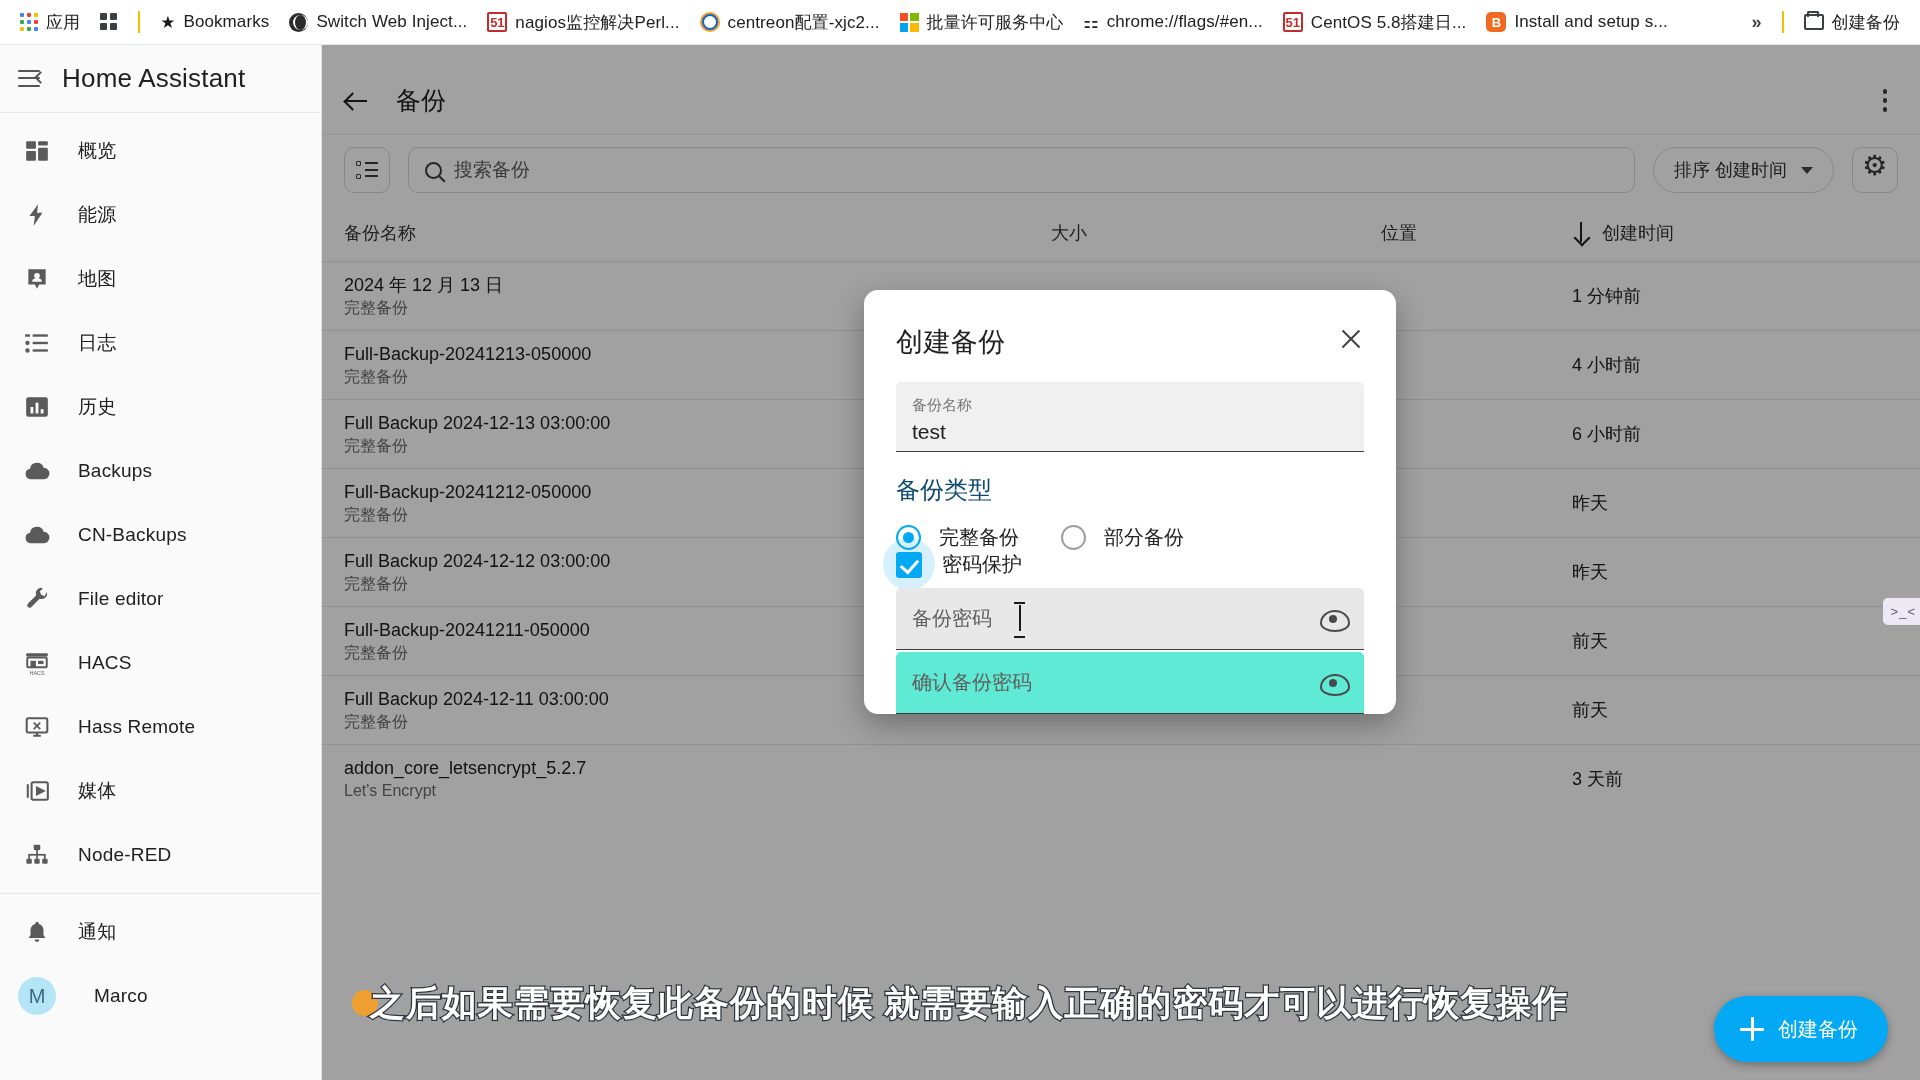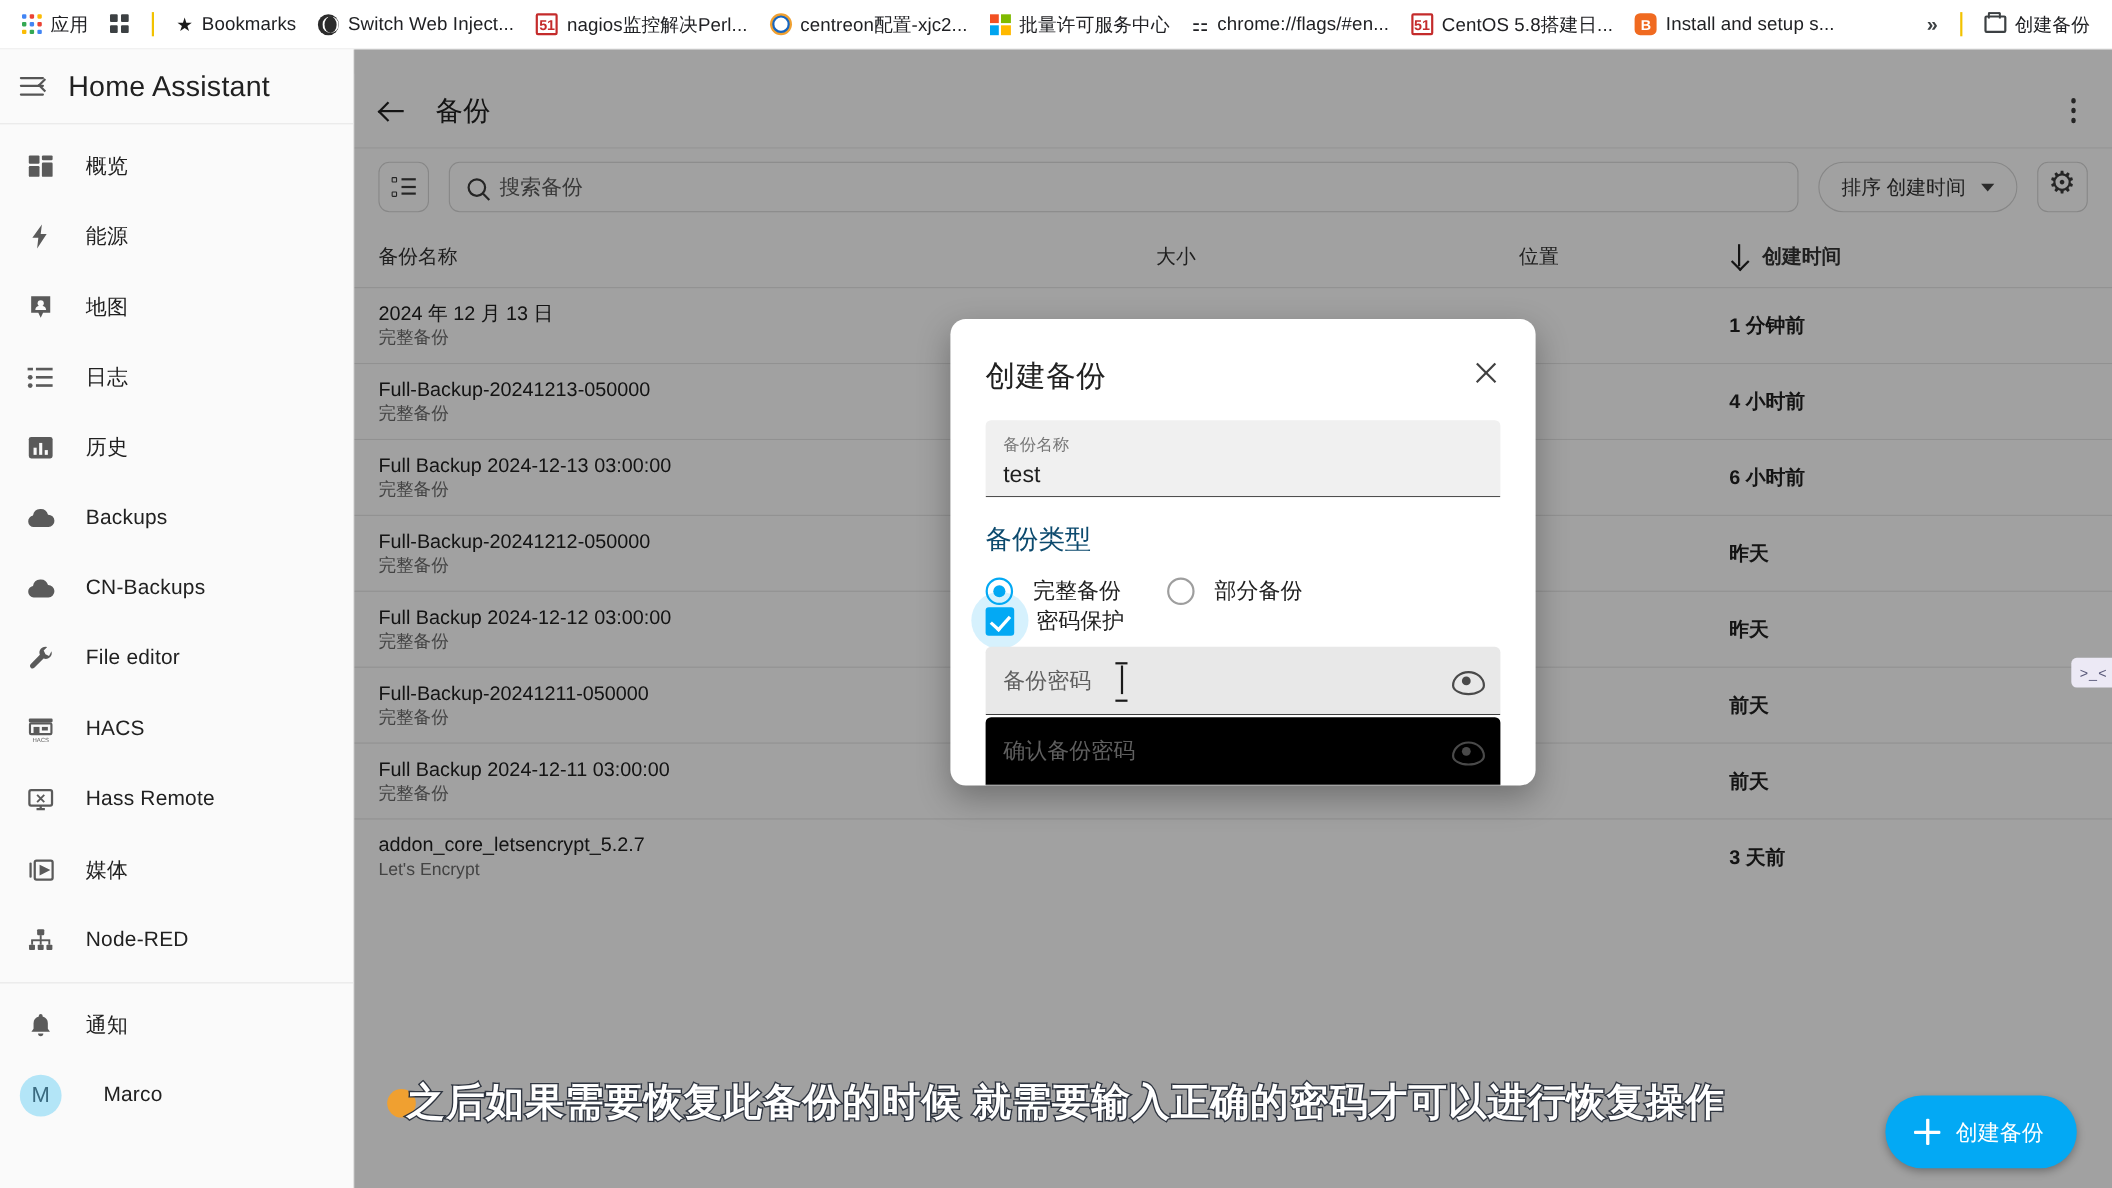--- a/index.html
+++ b/index.html
@@ -237,21 +237,21 @@
   }
 
   
   .tbl-head {
     display: flex; align-items: center; height: 56px;
     padding: 0 22px; font-size: 18px; color: #333;
   }
   .col-name  { width: 560px; flex: 0 0 auto; }
   .col-size  { width: 330px; flex: 0 0 auto; text-align: center; }
   .col-loc   { width: 330px; flex: 0 0 auto; text-align: center; }
-  .col-date  { flex: 1; display: flex; align-items: center; gap: 12px; padding-left: 8px; font-weight: bold; }
+  .col-date  { flex: 1; display: flex; align-items: center; gap: 12px; padding-left: 8px; }
   .ico-arrow-down {
     width: 18px; height: 22px; position: relative; flex: 0 0 auto;
   }
   .ico-arrow-down::before {
     content: ""; position: absolute; left: 8px; top: 0;
     width: 2.2px; height: 20px; background: #212121;
   }
   .ico-arrow-down::after {
     content: ""; position: absolute; left: 4px; top: 10px;
     width: 10px; height: 10px; border-right: 2.2px solid #212121;
@@ -366,21 +366,21 @@
   }
   .check-label { font-size: 20px; color: #212121; margin-left: 20px; z-index: 1; }
 
   .pw-field {
     background: #e8e8e8; border-bottom: 1.6px solid #3d3d3d;
     border-radius: 5px 5px 0 0;
     height: 62px; display: flex; align-items: center;
     padding: 0 16px; margin-top: 10px;
     position: relative;
   }
-  .pw-field.second { background: #000000; margin-top: 2px; }
+  .pw-field.second { background: #5eead4; margin-top: 2px; }
   .pw-placeholder { font-size: 20px; color: #5f5f5f; flex: 1; }
   .ico-eye {
     width: 30px; height: 20px; position: relative; flex: 0 0 auto;
   }
   .ico-eye::before {
     content: ""; position: absolute; left: 2px; top: 1px;
     width: 26px; height: 18px;
     border: 2px solid #4a4a4a;
     border-radius: 50% 50% 50% 50% / 60% 60% 40% 40%;
   }

